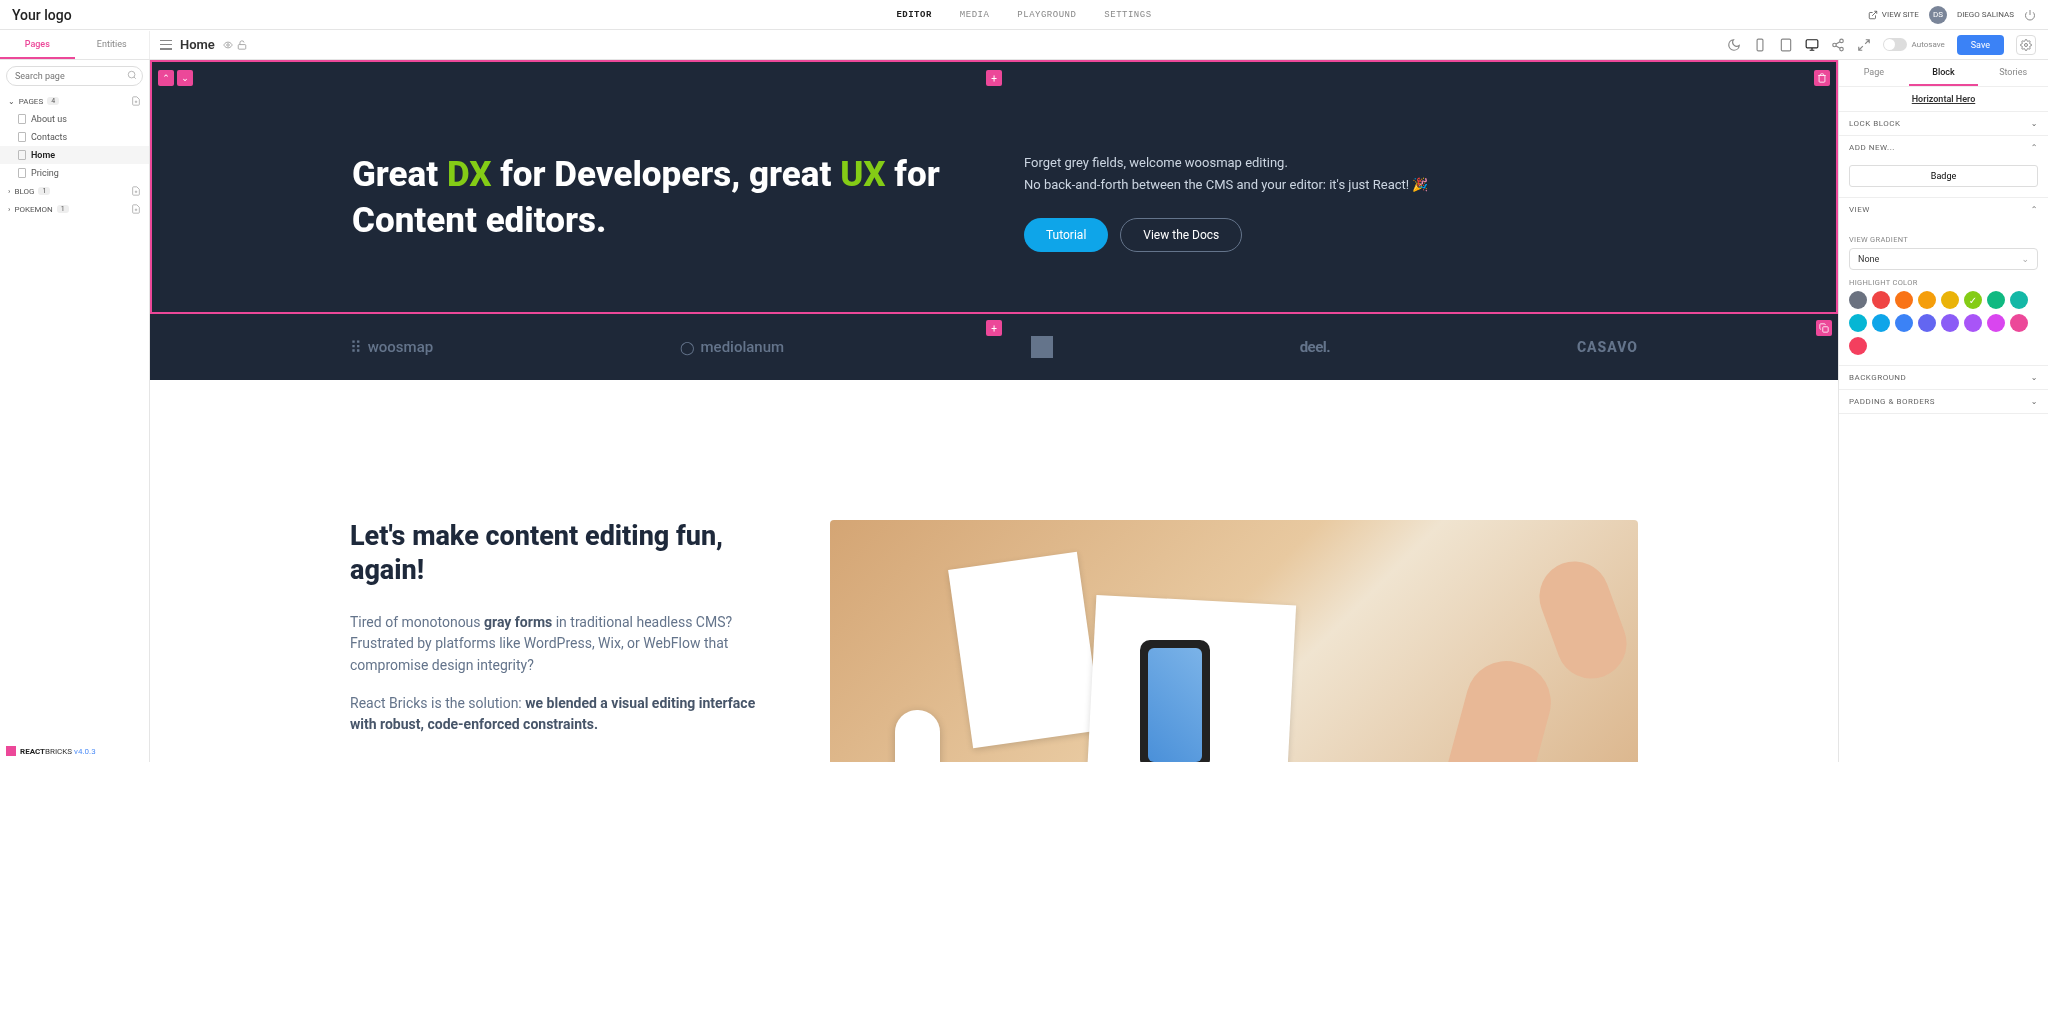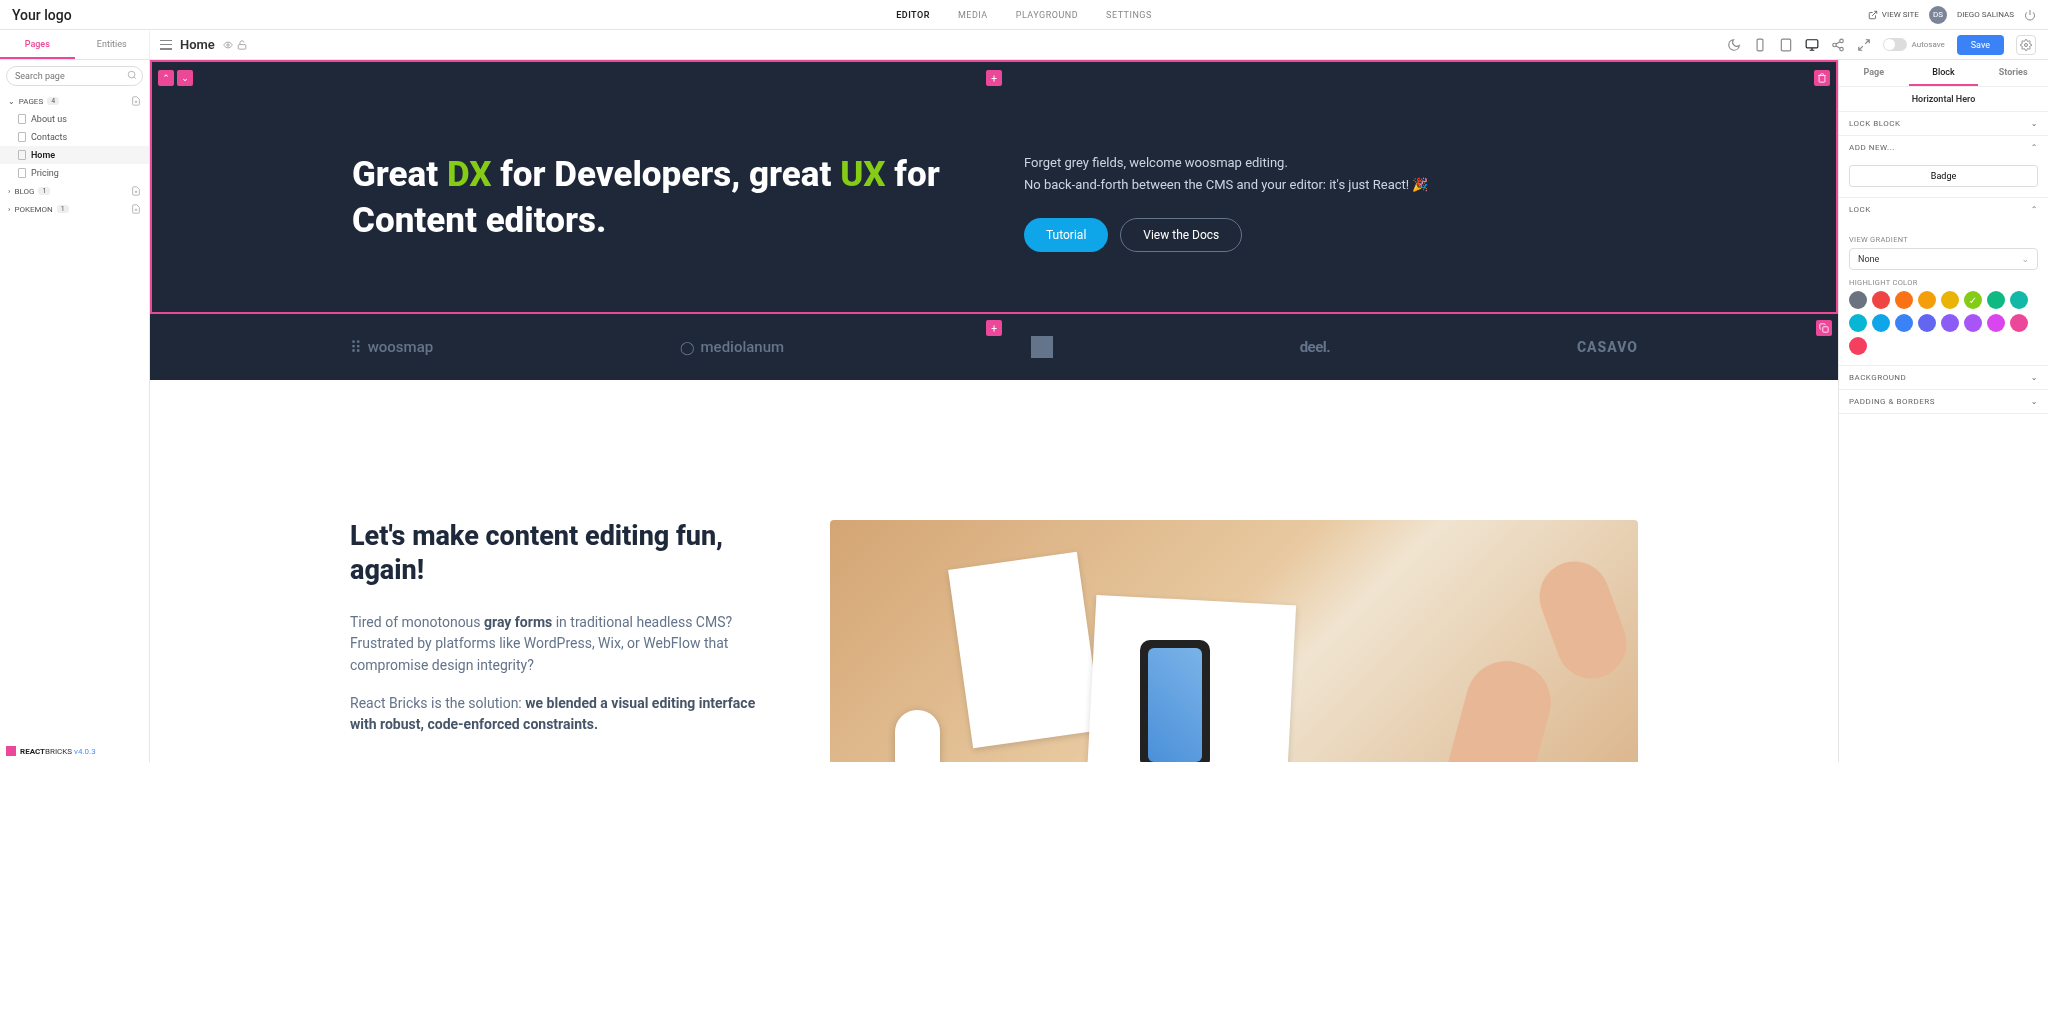--- a/index.html
+++ b/index.html
@@ -3,21 +3,21 @@
 <meta charset="utf-8">
 <style>
 * { margin:0; padding:0; box-sizing:border-box; font-family:-apple-system,BlinkMacSystemFont,"Segoe UI",Roboto,sans-serif; }
 body { background:#fff; color:#333; font-size:10px; overflow:hidden; }
 .app { display:flex; flex-direction:column; height:762px; width:2048px; transform:scale(1); transform-origin:0 0; }
 
 
 .topnav { display:flex; align-items:center; height:30px; border-bottom:1px solid #e5e5e5; padding:0 12px; }
 .logo { font-size:14px; font-weight:500; color:#222; }
 .topnav-center { position:absolute; left:50%; transform:translateX(-50%); display:flex; gap:28px; }
-.topnav-center a { font-size:9px; color:#888; letter-spacing:.5px; text-decoration:none; cursor:pointer; }
+.topnav-center a { font-size:9px; color:#888; letter-spacing:.5px; text-decoration:none; cursor:pointer;font-family:Liberation Mono, monospace; }
 .topnav-center a.active { color:#222; font-weight:600; }
 .topnav-right { margin-left:auto; display:flex; align-items:center; gap:10px; }
 .viewsite { font-size:8px; color:#555; display:flex; align-items:center; gap:4px; cursor:pointer; }
 .avatar { width:18px; height:18px; border-radius:50%; background:#7a8599; color:#fff; font-size:8px; display:flex; align-items:center; justify-content:center; }
 .username { font-size:8px; color:#555; }
 .power-icon { width:12px; height:12px; color:#888; cursor:pointer; }
 
 
 .secondbar { display:flex; align-items:center; height:30px; border-bottom:1px solid #e5e5e5; }
 .tabs-left { display:flex; width:150px; border-right:1px solid #eee; }
@@ -92,23 +92,23 @@
 .desk-paper.p2 { top:80px; left:260px; width:200px; height:240px; transform:rotate(3deg); }
 .desk-hand { position:absolute; top:140px; right:100px; width:85px; height:180px; background:#e8b896; border-radius:40px 40px 20px 20px; transform:rotate(15deg); }
 .desk-hand2 { position:absolute; top:40px; right:20px; width:70px; height:120px; background:#e8b896; border-radius:35px; transform:rotate(-20deg); }
 .desk-pens { position:absolute; bottom:80px; right:30px; width:80px; height:70px; }
 .desk-pen { position:absolute; width:4px; height:60px; border-radius:2px; }
 .desk-monitor { position:absolute; bottom:0; left:90px; right:60px; height:60px; background:linear-gradient(#888,#555); border-radius:4px 4px 0 0; }
 
 
 .sidebar-right { width:210px; border-left:1px solid #e5e5e5; background:#fff; overflow-y:auto; }
 .rtabs { display:flex; border-bottom:1px solid #eee; }
-.rtabs div { flex:1; text-align:center; font-size:9px; padding:7px 0; color:#888; cursor:pointer;font-weight:bold; }
+.rtabs div { flex:1; text-align:center; font-size:9px; padding:7px 0; color:#888; cursor:pointer; }
 .rtabs div.active { color:#222; border-bottom:2px solid #ec4899; font-weight:500; }
-.block-name { text-align:center; font-size:9px; padding:7px; font-weight:600; border-bottom:1px solid #eee; }
+.block-name { text-align:center; font-size:9px; padding:7px; font-weight:600; border-bottom:1px solid #eee;text-decoration:underline; }
 .panel-section { border-bottom:1px solid #eee; }
 .panel-header { padding:7px 10px; font-size:8px; color:#666; letter-spacing:.5px; display:flex; align-items:center; cursor:pointer; }
 .panel-header .chev { margin-left:auto; font-size:8px; }
 .panel-body { padding:6px 10px 10px; }
 .badge-btn { width:100%; border:1px solid #ddd; background:#fff; padding:5px; border-radius:3px; font-size:9px; cursor:pointer; }
 .field-label { font-size:7.5px; color:#888; letter-spacing:.3px; margin:8px 0 4px; }
 .select-box { border:1px solid #ddd; border-radius:4px; padding:5px 8px; font-size:9px; display:flex; align-items:center; cursor:pointer; }
 .select-box .chev { margin-left:auto; color:#aaa; }
 .color-grid { display:flex; flex-wrap:wrap; gap:5px; margin-top:4px; }
 .color-dot { width:18px; height:18px; border-radius:50%; cursor:pointer; position:relative; }
@@ -367,21 +367,21 @@
         <div class="panel-header">
             <span>ADD NEW...</span>
             <span class="chev">⌃</span>
           </div>
         <div class="panel-body">
           <button class="badge-btn">Badge</button>
         </div>
       </div>
       <div class="panel-section">
         <div class="panel-header">
-            <span>LOCK</span>
+            <span>VIEW</span>
             <span class="chev">⌃</span>
           </div>
         <div class="panel-body">
           <div class="field-label">VIEW GRADIENT</div>
           <div class="select-box">
               <span>None</span>
               <span class="chev">⌄</span>
             </div>
           <div class="field-label">HIGHLIGHT COLOR</div>
           <div class="color-grid" id="color-grid">

